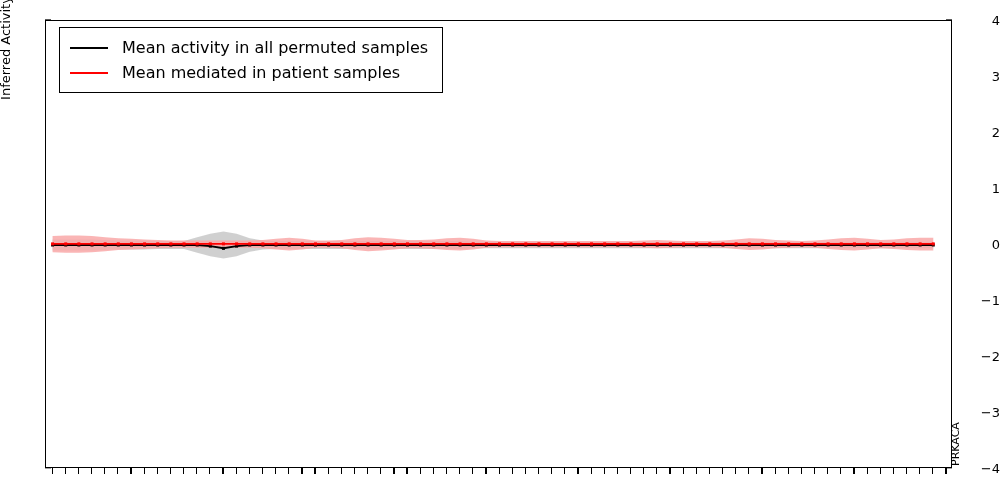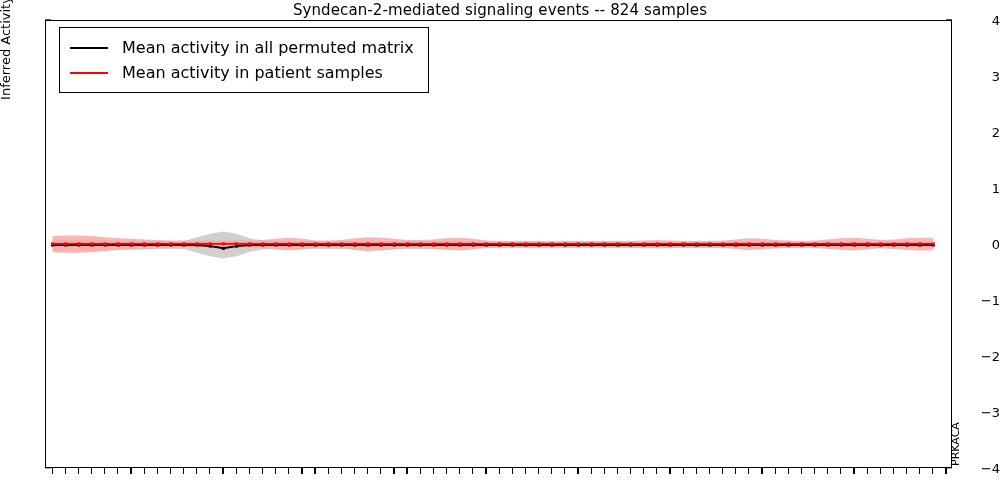--- a/index.html
+++ b/index.html
@@ -48,21 +48,20 @@
   .legend-row{display:flex;align-items:center;height:25px;}
   .legend-swatch{width:38px;height:0;border-top-width:2px;border-top-style:solid;
     margin-right:14px;}
   .legend-text{font-size:16px;color:#000;}
 </style>
 </head>
 <body>
 
 <div id="root">
 
-  <div id="chart-title">Syndecan-2-mediated signaling events -- 824 samples</div>
 
   <div id="ylabel">Inferred Activity</div>
 
 
   <div id="y-ticks">
       <div class="ytick" style="top: 468px;">−4</div>
       <div class="ytickmark" style="top: 468px;"></div>
       <div class="ytickmark r" style="top: 468px;"></div>
       <div class="ytick" style="top: 412px;">−3</div>
       <div class="ytickmark" style="top: 412px;"></div>
@@ -373,21 +372,21 @@
           <rect x="859.4927536231884" y="221.38" width="3" height="3" fill="#ff0000"></rect>
           <rect x="872.6376811594203" y="221.38" width="3" height="3" fill="#ff0000"></rect>
           <rect x="885.7826086956521" y="221.38" width="3" height="3" fill="#ff0000"></rect>
         </svg>
     </div>
   </div>
 
   <div id="legend">
     <div class="legend-row">
       <span class="legend-swatch" style="border-top-color: rgb(0, 0, 0);"></span>
-      <span class="legend-text">Mean activity in all permuted matrix</span>
+      <span class="legend-text">Mean activity in all permuted samples</span>
     </div>
     <div class="legend-row">
       <span class="legend-swatch" style="border-top-color: rgb(255, 0, 0);"></span>
-      <span class="legend-text">Mean activity in patient samples</span>
+      <span class="legend-text">Mean mediated in patient samples</span>
     </div>
   </div>
 
 </div>
 
 </body></html>

